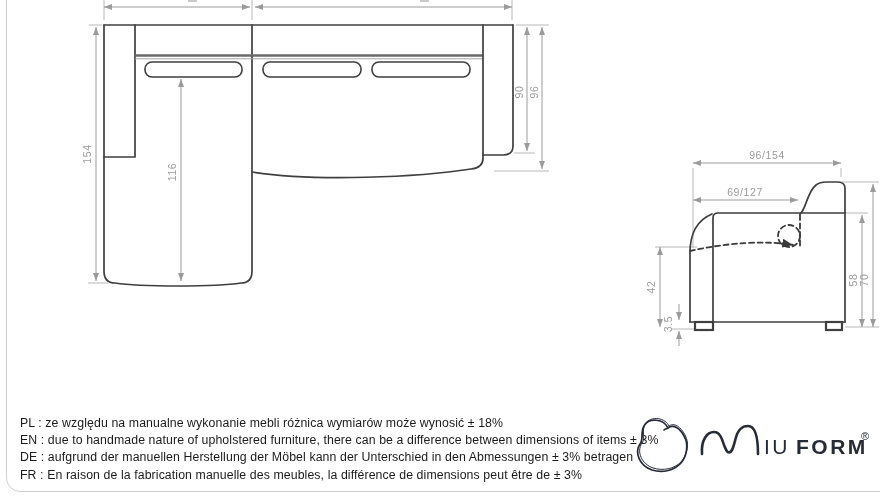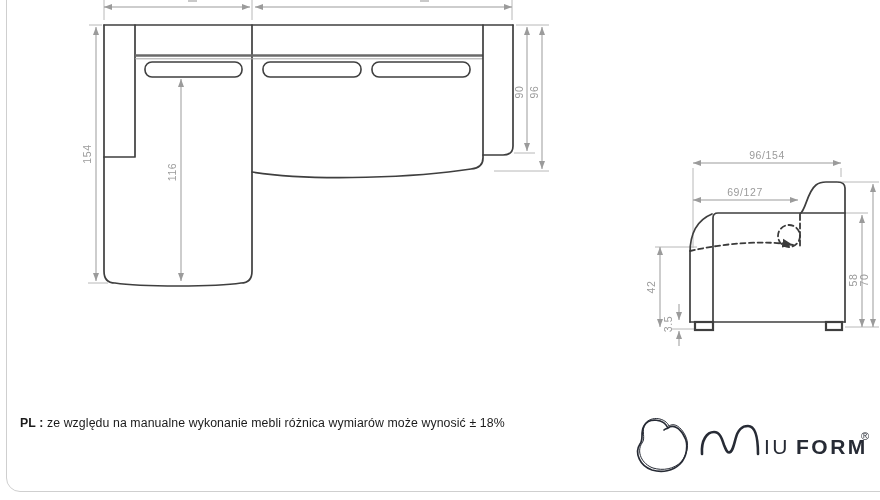--- a/index.html
+++ b/index.html
@@ -25,21 +25,21 @@
   .dim{fill:none;stroke:var(--dim,#9b9b9b);stroke-width:1;}
   .ext{fill:none;stroke:var(--dim-ext,#b8b8b8);stroke-width:1;}
   .dash{fill:none;stroke:#3a3a3a;stroke-width:1.8;stroke-dasharray:5 3.5;stroke-linecap:round;}
   .dtxt{font-size:10.5px;fill:var(--dim,#9b9b9b);letter-spacing:.6px;font-family:"Liberation Sans",sans-serif;}
   .remnant{fill:#c9c9c9;}
   .disclaimer{
     position:absolute;left:20px;top:415px;
     font-size:12.3px;line-height:17.2px;color:var(--text,#1b1b1b);
     letter-spacing:.1px;white-space:nowrap;
   }
-  .disclaimer b{font-weight:bold;}
+  .disclaimer b{font-weight:normal;}
   .logo-txt{font-size:21px;letter-spacing:2.5px;fill:var(--logo,#272b35);font-family:"Liberation Sans",sans-serif;}
   .logo-bold{font-weight:bold;}
   .logo-reg{font-size:11px;letter-spacing:0;fill:var(--logo,#272b35);}
   .logo-stroke{fill:none;stroke:var(--logo,#272b35);stroke-linecap:round;stroke-linejoin:round;}
 </style>
 </head>
 <body>
 
 <div class="page-frame"></div>
 
@@ -163,20 +163,23 @@
     <text class="dtxt" transform="rotate(-90 217 150)" x="217" y="150" text-anchor="middle">58</text>
   </g>
   <g>
     <path class="dim" d="M233,54 V197" marker-start="url(#arrG)" marker-end="url(#arrG)"></path>
     <text class="dtxt" transform="rotate(-90 228 150)" x="228" y="150" text-anchor="middle">70</text>
   </g>
 </svg>
 
 <div class="disclaimer">
   <div><b>PL :</b> <span>ze względu na manualne wykonanie mebli różnica wymiarów może wynosić ± 18%</span></div>
+  <div><b>EN :</b> <span>due to handmade nature of upholstered furniture, there can be a difference between dimensions of items ± 3%</span></div>
+  <div><b>DE :</b> <span>aufgrund der manuellen Herstellung der Möbel kann der Unterschied in den Abmessungen ± 3% betragen</span></div>
+  <div><b>FR :</b> <span>En raison de la fabrication manuelle des meubles, la différence de dimensions peut être de ± 3%</span></div>
 </div>
 
 <svg id="logo" width="245" height="80" viewBox="0 0 245 80">
 
   <g>
     <path class="logo-stroke" style="stroke-width:1.7" d="M40,16 C36,7 21,5 16,14 C12,21 16,27 12,32 C6,41 12,54 24,58 C34,61 45,59 52,52 C59,45 61,32 56,24 C52,16 45,12 40,16 C38,17 37,17 36,18"></path>
     <path class="logo-stroke" style="stroke-width:1" d="M41,14 C38,6 23,3 17,12 C13,19 18,26 14,31 C8,40 14,52 25,56 C35,59 46,57 53,50 C59,43 62,32 57,23 C53,15 46,10 41,14"></path>
   </g>
 
   <path class="logo-stroke" style="stroke-width:2.6" d="M74,42 C73,28 79,20 86,20 C92,20 94,27 96,33 C98,38 99,40.5 101,40.5 C104,40.5 105.5,35 107.5,27 C110,17 114,14 120,14 C127,14 130,23 130,42"></path>

